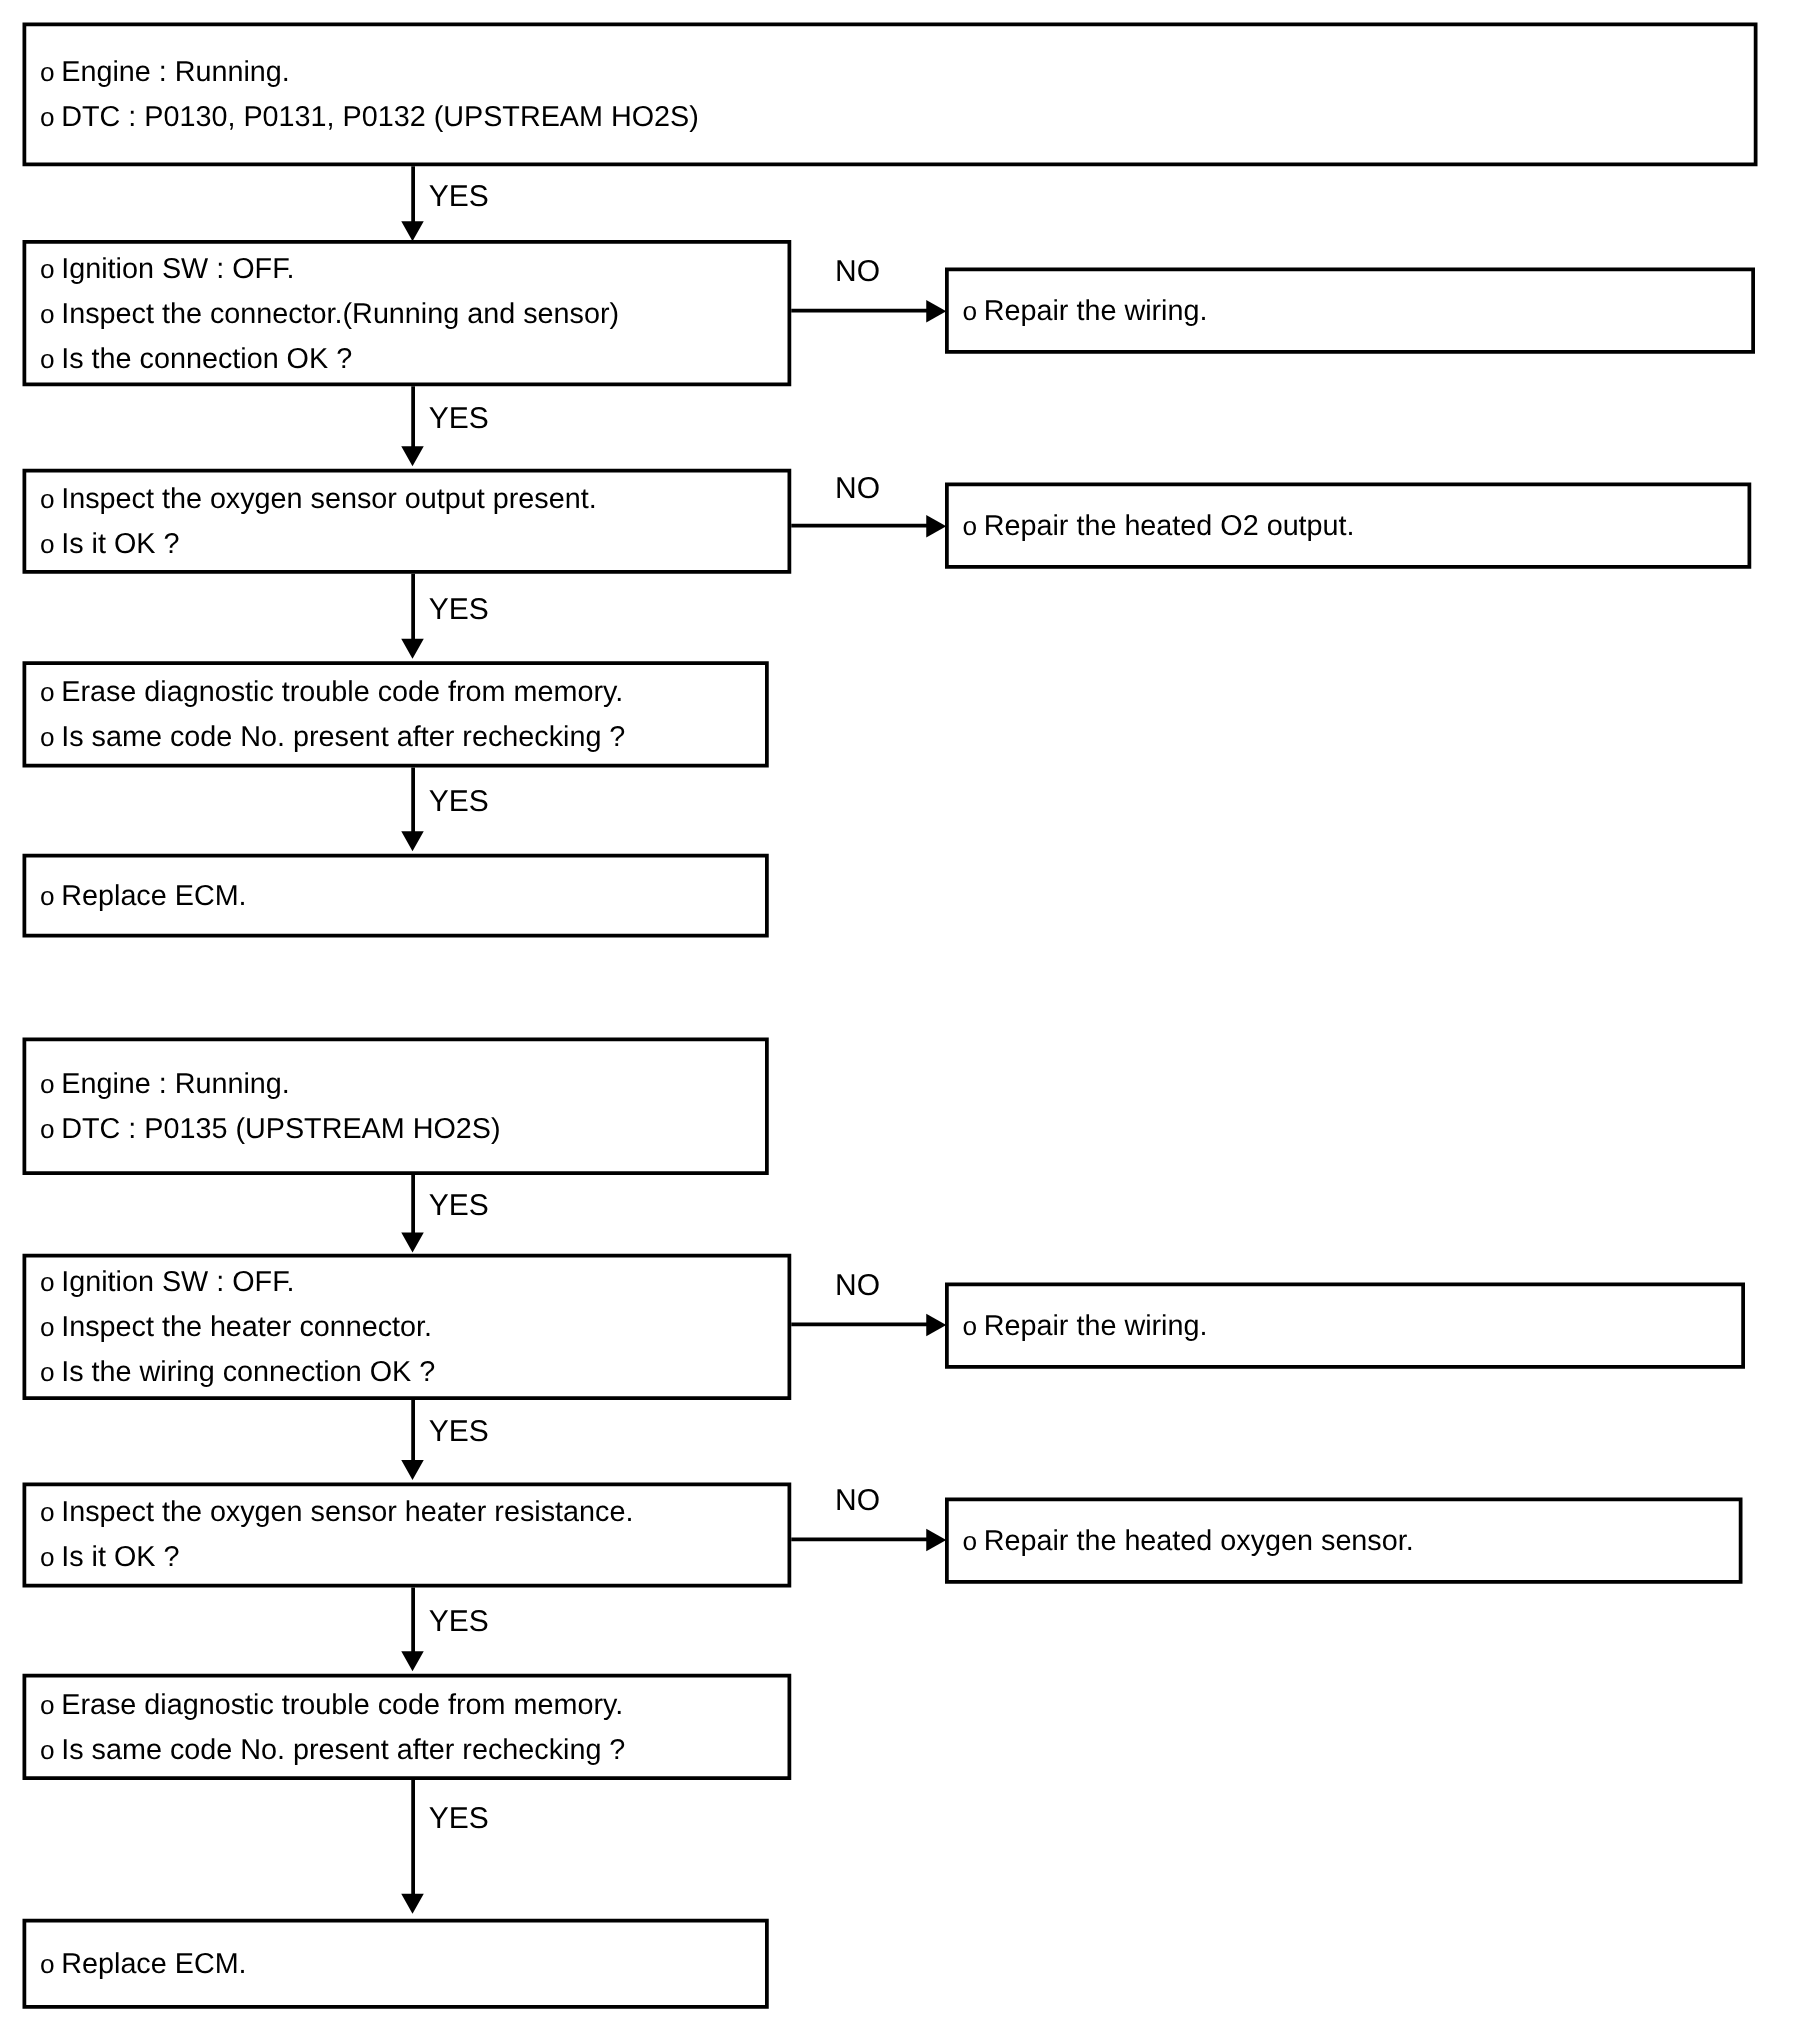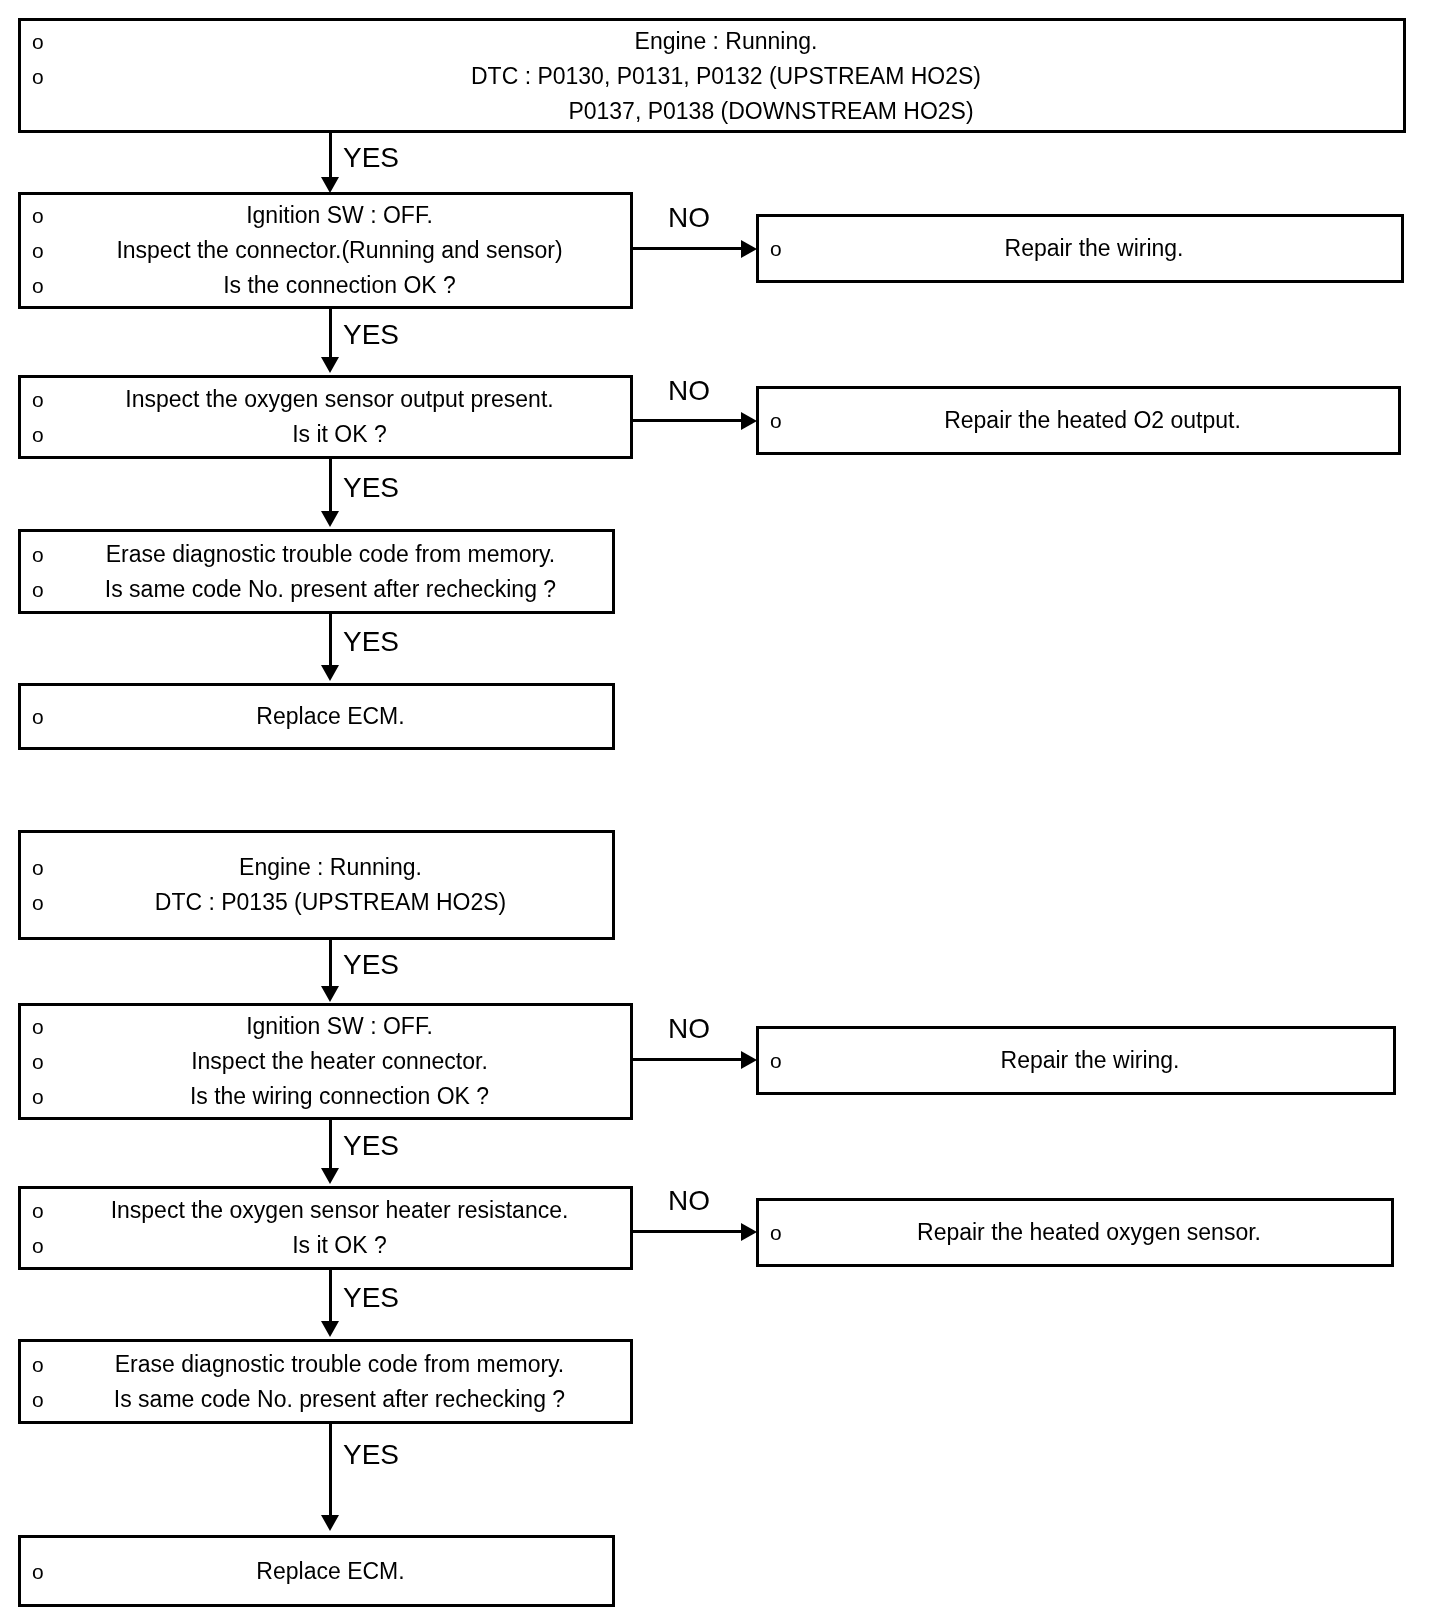--- a/index.html
+++ b/index.html
@@ -35,21 +35,20 @@
   .bullet-mark {
     width: 28px;
     flex: 0 0 28px;
     font-size: 21px;
     text-align: left;
     padding-left: 11px;
     box-sizing: border-box;
   }
   .bullet-text {
     flex: 1 1 auto;
-    text-align: center;
   }
   .bullet-row.indented .bullet-text {
     padding-left: 90px;
   }
   
   .vconn {
     position: absolute;
     width: 3px;
     background: #000000;
   }
@@ -70,43 +69,39 @@
   .hconn-head {
     position: absolute;
     width: 0;
     height: 0;
     border-top: 9px solid transparent;
     border-bottom: 9px solid transparent;
     border-left: 16px solid #000000;
   }
   .edge-label {
     position: absolute;
-    font-size: 28px;
+    font-size: 24px;
     line-height: 26px;
     white-space: nowrap;
   }
 </style>
 </head>
 <body>
 
 <div id="page">
 
   <div class="node" style="left:18px; top:18px; width:1388px; height:115px;">
     <div class="bullet-row">
       <span class="bullet-mark">o</span>
       <span class="bullet-text">Engine : Running.</span>
     </div>
     <div class="bullet-row">
       <span class="bullet-mark">o</span>
       <span class="bullet-text">DTC : P0130, P0131, P0132 (UPSTREAM HO2S)</span>
     </div>
-    <div class="bullet-row indented">
-      <span class="bullet-mark"></span>
-      <span class="bullet-text">P0137, P0138 (DOWNSTREAM HO2S)</span>
-    </div>
   </div>
 
   <div class="vconn" style="left:329px; top:133px; height:46px;"></div>
   <div class="vconn-head" style="left:321px; top:177px;"></div>
   <div class="edge-label" style="left:343px; top:145px;">YES</div>
 
   <div class="node" style="left:18px; top:192px; width:615px; height:117px;">
     <div class="bullet-row">
       <span class="bullet-mark">o</span>
       <span class="bullet-text">Ignition SW : OFF.</span>

